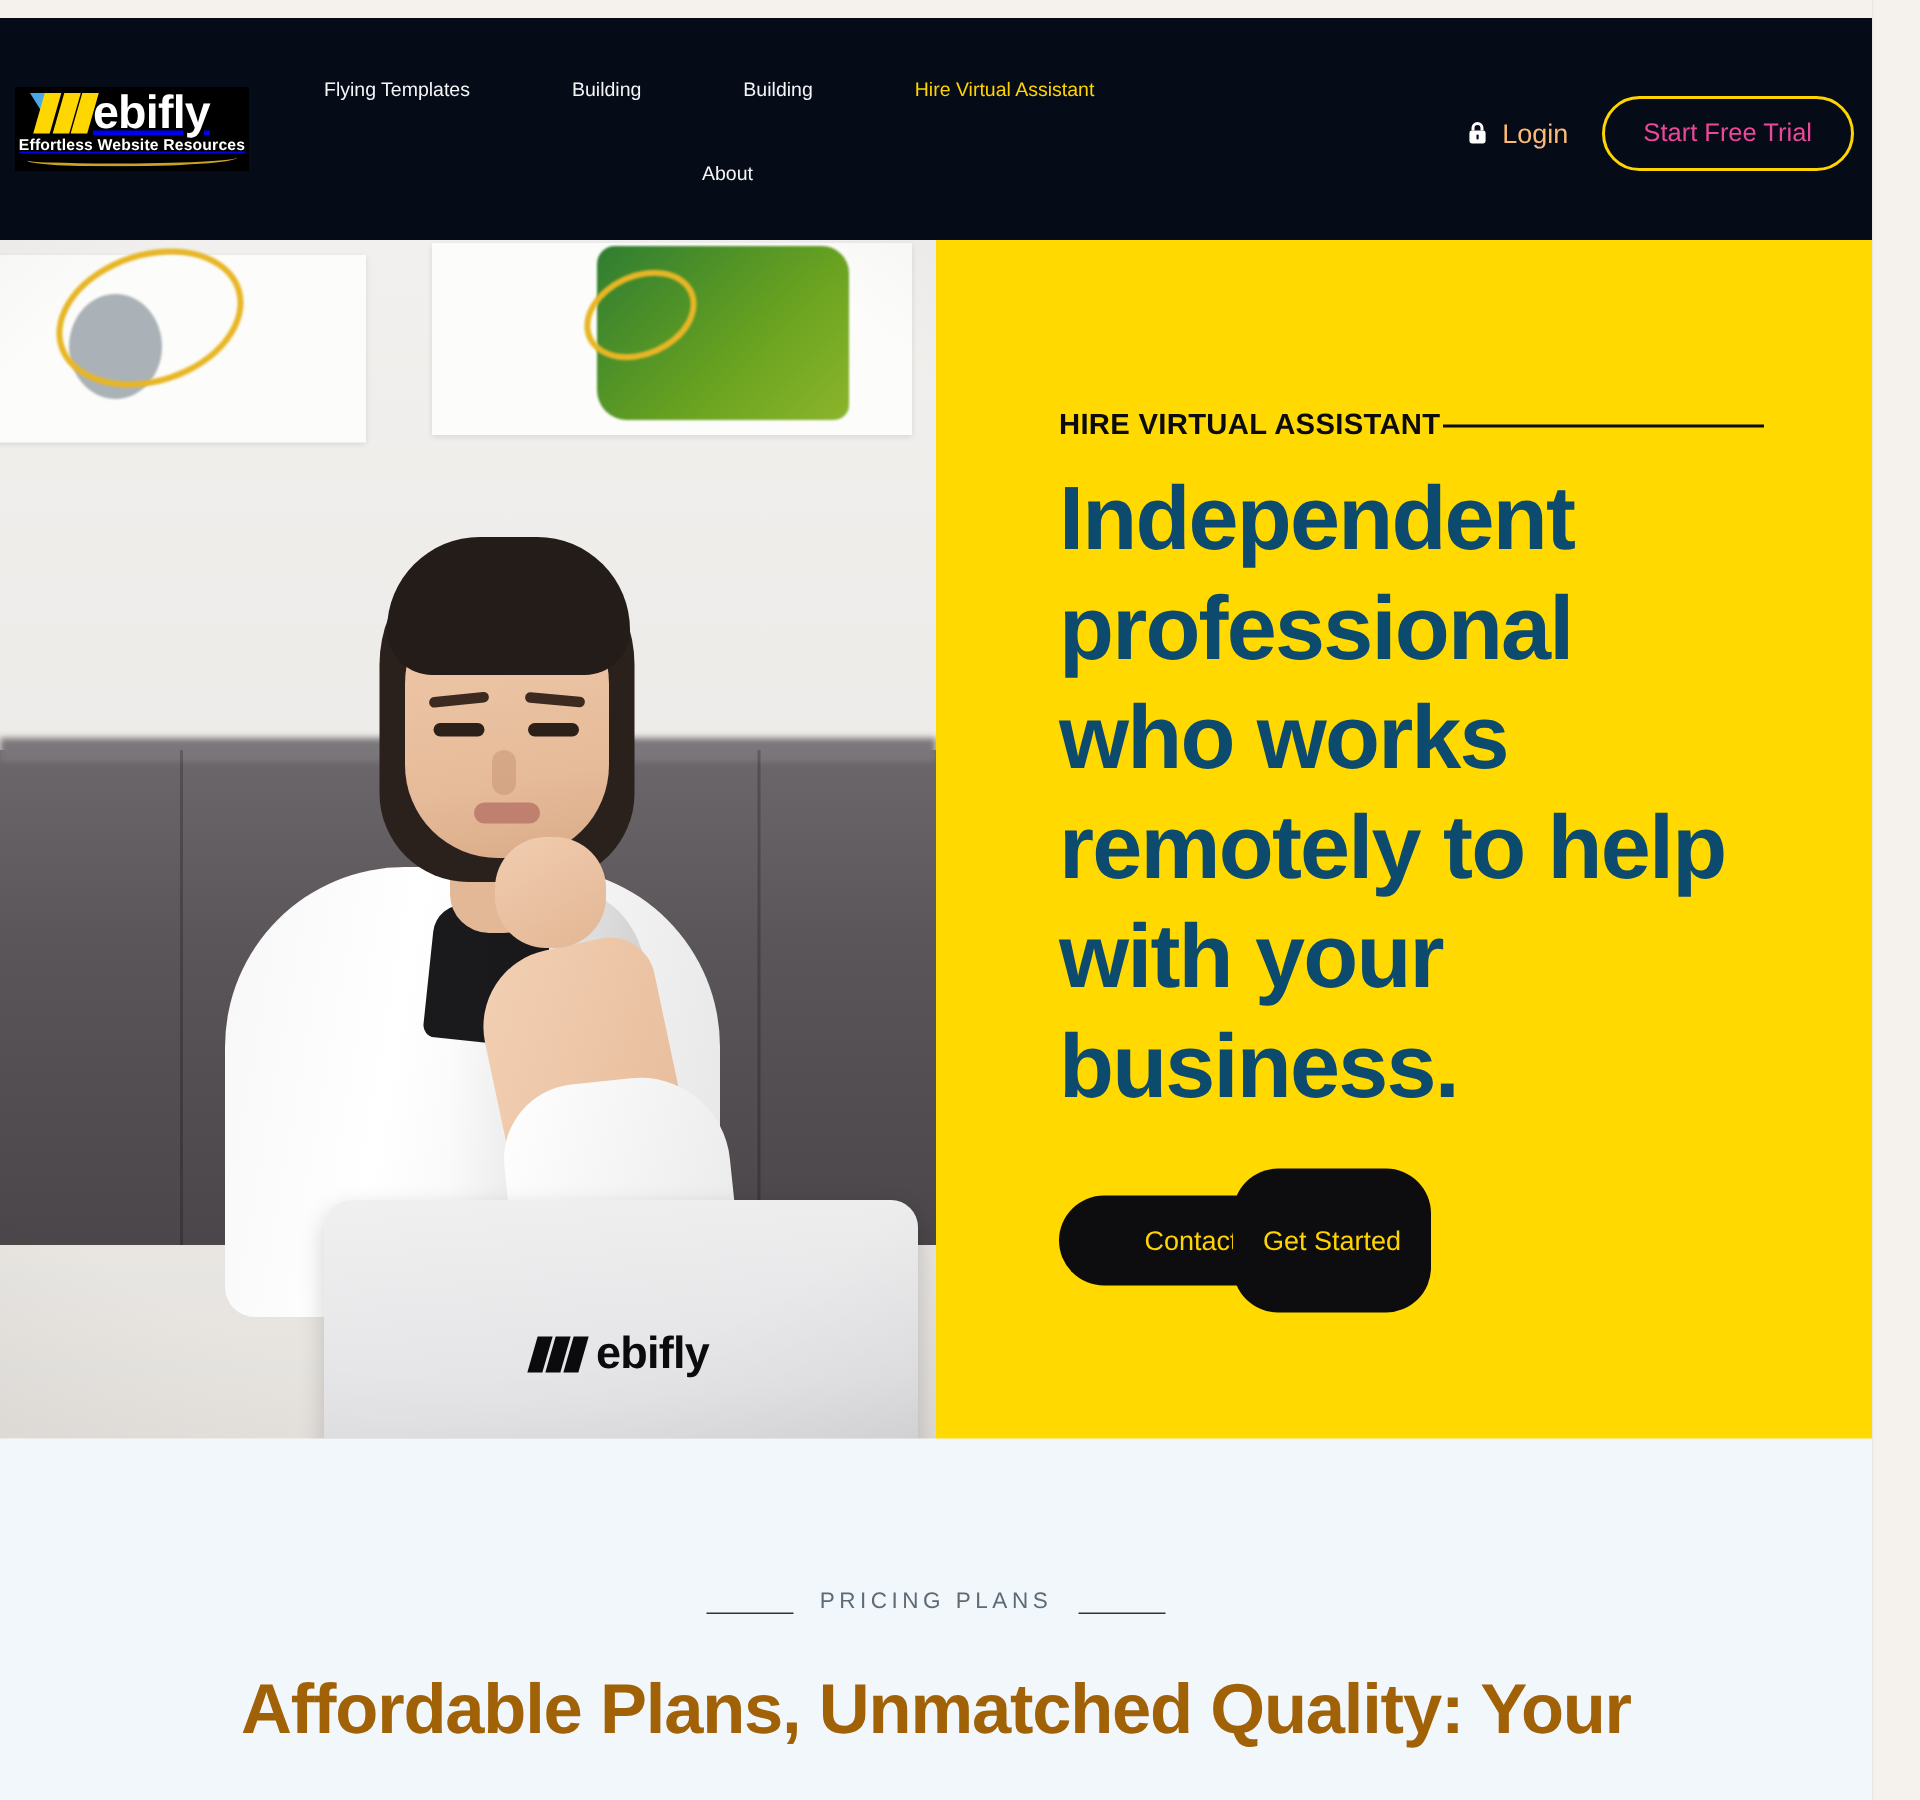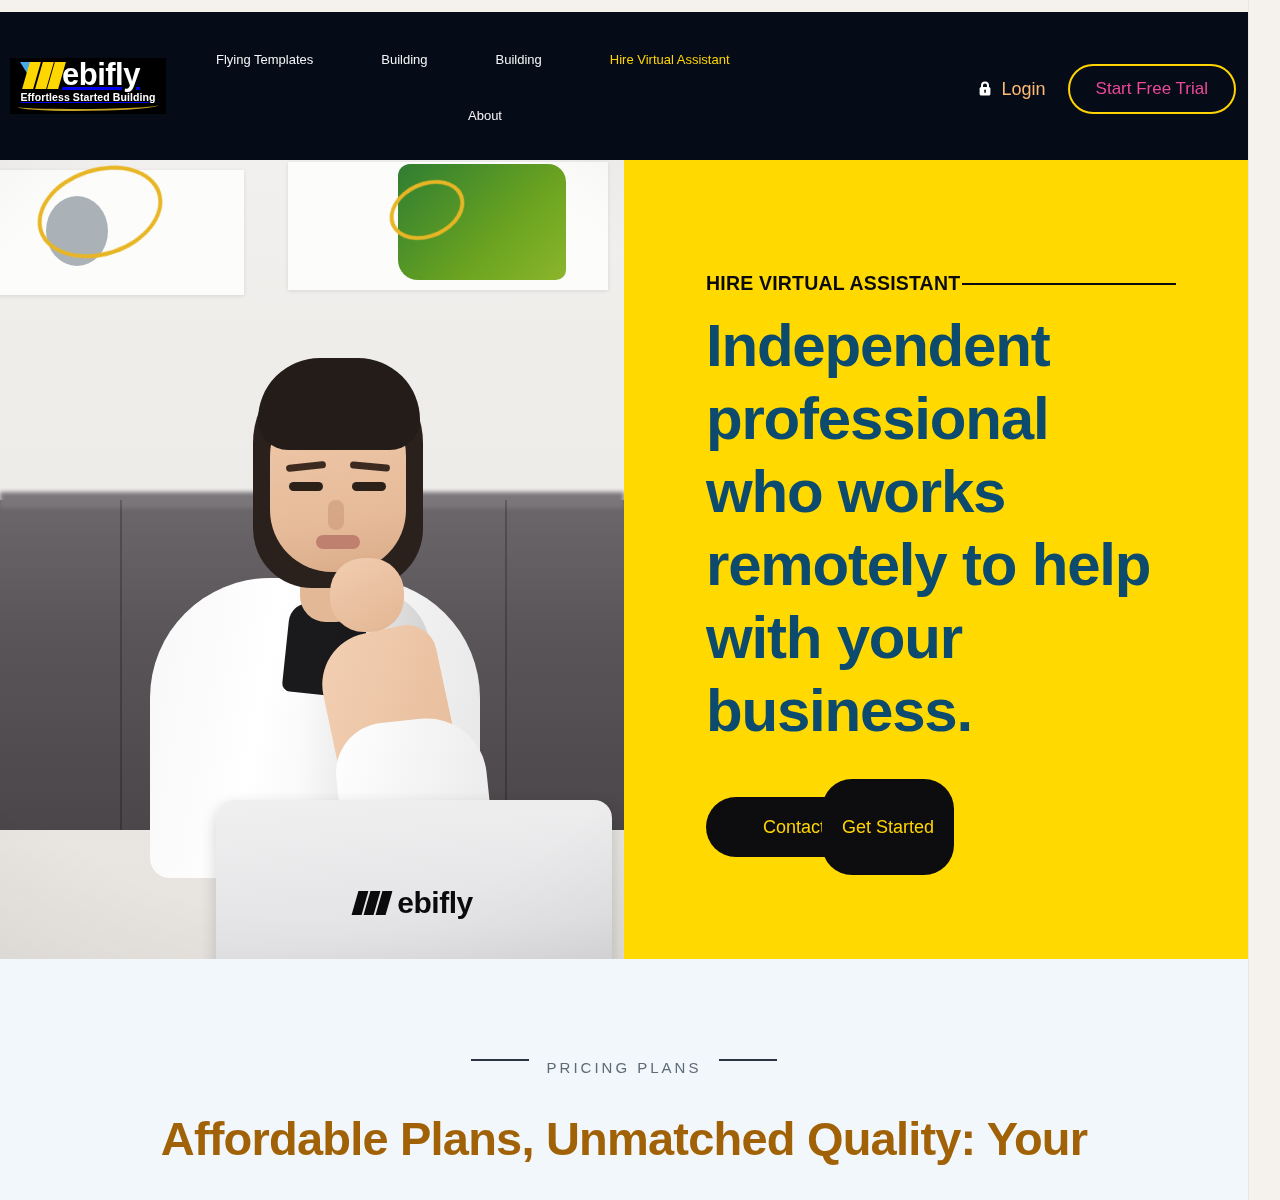--- a/index.html
+++ b/index.html
@@ -483,21 +483,21 @@
   }
 
   
   .pricing {
     background: #f2f7fb;
     padding-top: 100px;
     text-align: center;
   }
   .section-kicker {
     display: flex;
-    align-items: flex-start;
+    align-items: flex-end;
     justify-content: center;
   }
   .kicker-rule {
     width: 58px;
     height: 1.5px;
     background: #2b3440;
   }
   .kicker-text {
     color: #5d6b77;
     font-size: 15px;
@@ -525,21 +525,21 @@
       <a class="brand" href="#">
         <div class="brand-logo-row">
           <span class="wmark">
             <span class="tri"></span>
             <span class="bar b1"></span>
             <span class="bar b2"></span>
             <span class="bar b3"></span>
           </span>
           <span class="brand-word">ebifly</span>
         </div>
-        <div class="brand-tagline">Effortless Started Building</div>
+        <div class="brand-tagline">Effortless Website Resources</div>
         <span class="brand-swoosh"></span>
       </a>
 
       <nav class="primary-nav">
         <a class="nav-link" href="#">Flying Templates</a>
         <a class="nav-link" href="#">Building</a>
         <a class="nav-link" href="#">Building</a>
         <a class="nav-link is-active" href="#">Hire Virtual Assistant</a>
         <a class="nav-link nav-about" href="#">About</a>
       </nav>

